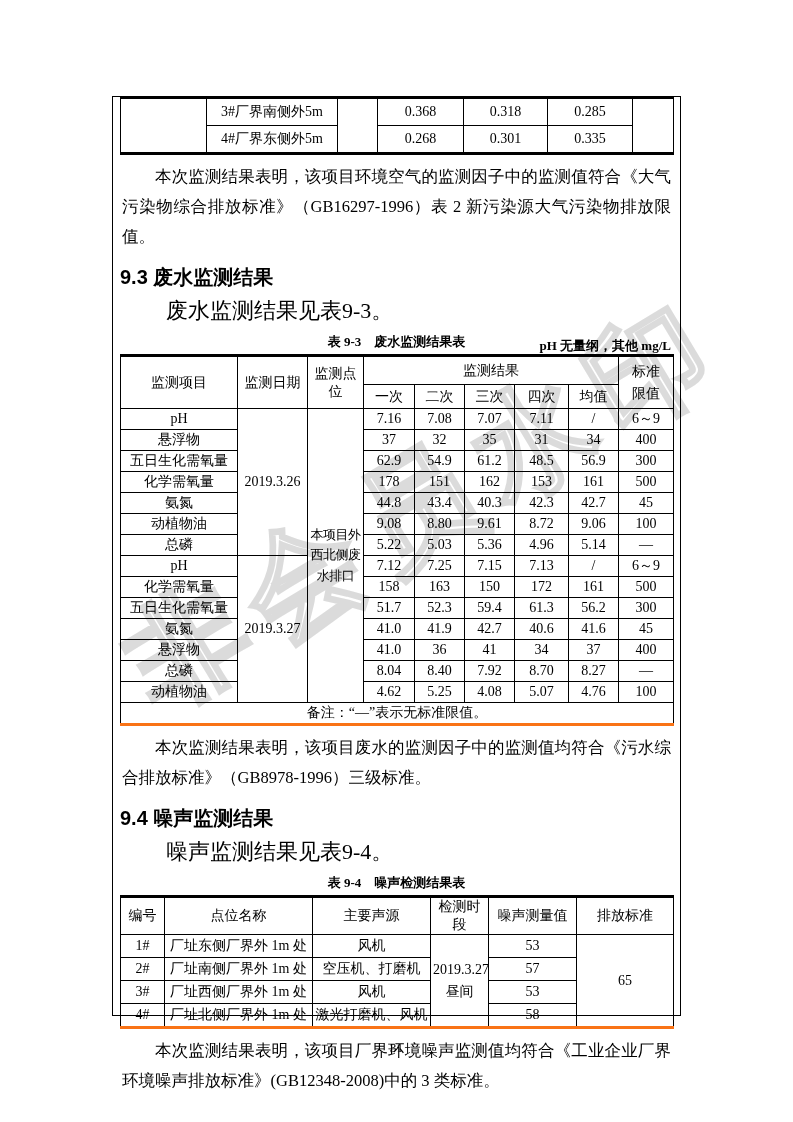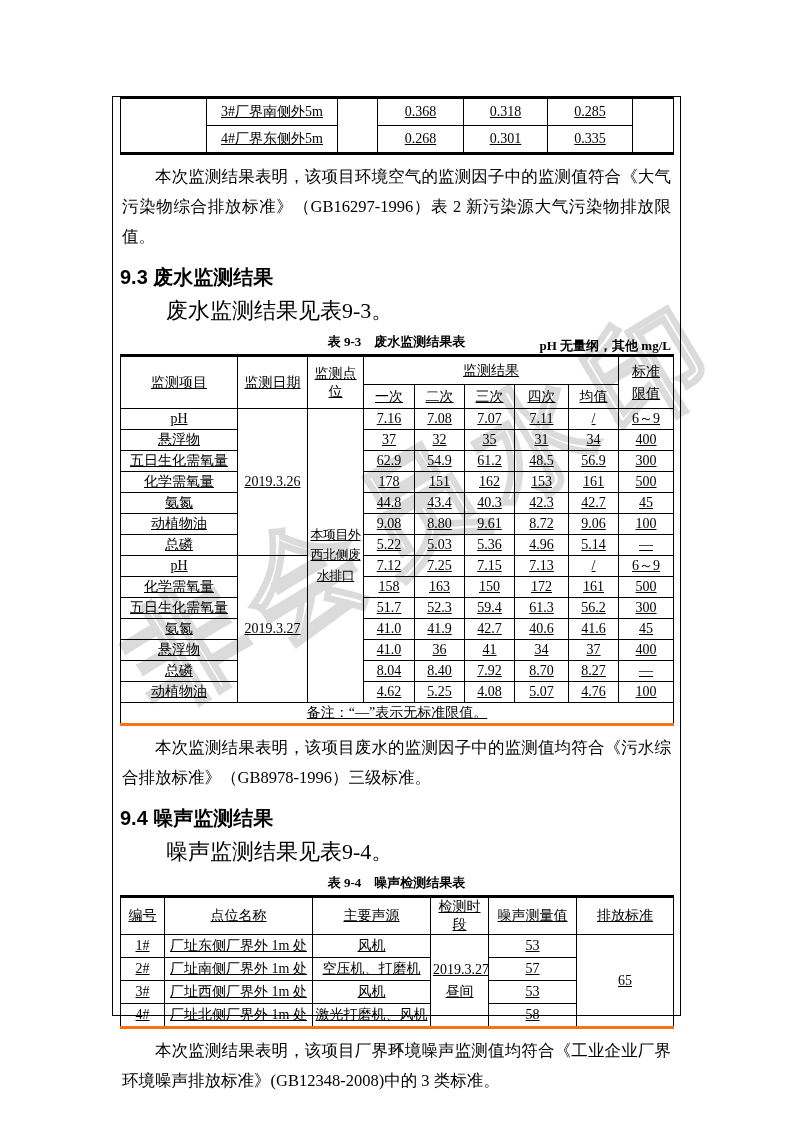--- a/index.html
+++ b/index.html
@@ -15,21 +15,21 @@
     font-size:118px;font-weight:bold;letter-spacing:16px;white-space:nowrap;
     color:transparent;-webkit-text-stroke:3px #c9c9c9;opacity:.65;
   }
   
   .frame{
     position:absolute;left:112px;top:96px;width:569px;height:920px;z-index:1;
     border:1px solid #000;box-sizing:border-box;padding:0 7px;background:transparent;
   }
   
   table.grid{border-collapse:collapse;table-layout:fixed;width:100%;
-    font-size:14px;background:transparent;text-decoration:underline;}
+    font-size:14px;background:transparent;}
   table.grid th,table.grid td{
     border:1px solid #000;text-align:center;vertical-align:middle;
     padding:0 2px;font-weight:normal;overflow:hidden;
   }
   
   table.cut{border-top:2px solid #000;border-bottom:3px solid #000;}
   table.cut td{height:26px;}
   
   table.thick{border-top:3px solid #000;border-bottom:3px solid #f97316;}
   .t93 thead tr.r1 th{height:27px;}

